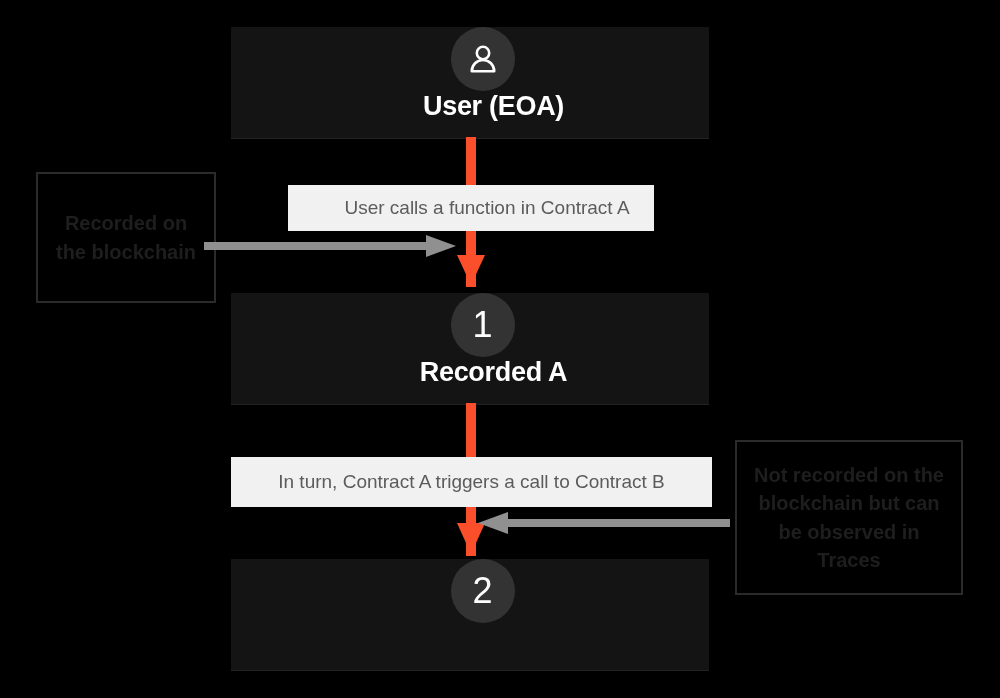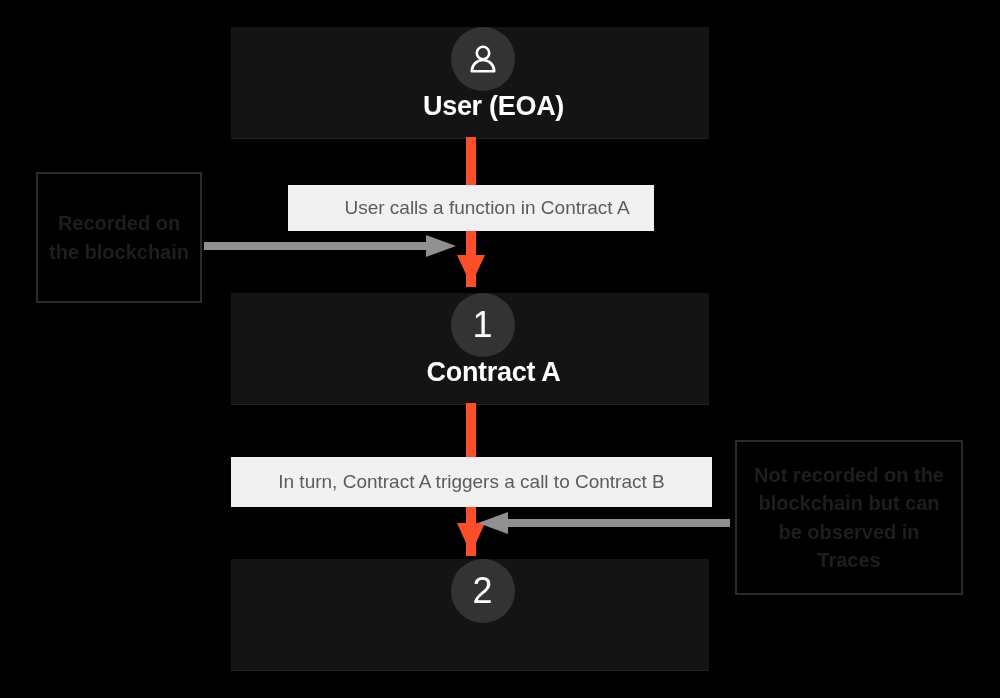--- a/index.html
+++ b/index.html
@@ -105,21 +105,21 @@
     align-items: center;
     justify-content: center;
     text-align: center;
     color: #1e1e1e;
     font-weight: 700;
     line-height: 1.42;
   }
   .annot-left {
     left: 36px;
     top: 172px;
-    width: 166px;
+    width: 180px;
     height: 131px;
     font-size: 20px;
     padding: 0 10px;
   }
   .annot-right {
     left: 735px;
     top: 440px;
     width: 228px;
     height: 155px;
     font-size: 20px;
@@ -145,21 +145,21 @@
         <path d="M5.8 29.2 A11.2 11.2 0 0 1 28.2 29.2 Z" fill="none" stroke="#ffffff" stroke-width="2.6" stroke-linejoin="round"></path>
       </svg>
     </div>
     <div class="node-label">User (EOA)</div>
   </div>
 
   <div class="node node-contract-a">
     <div class="badge">
       <span class="badge-num">1</span>
     </div>
-    <div class="node-label">Contract A</div>
+    <div class="node-label">Recorded A</div>
   </div>
 
   <div class="node node-contract-b">
     <div class="badge">
       <span class="badge-num">2</span>
     </div>
   </div>
 
   <svg class="orange-arrow oa-1" viewBox="0 0 32 150" preserveAspectRatio="none">
     <rect x="11" y="0" width="10" height="150" fill="#fb4f2c"></rect>

